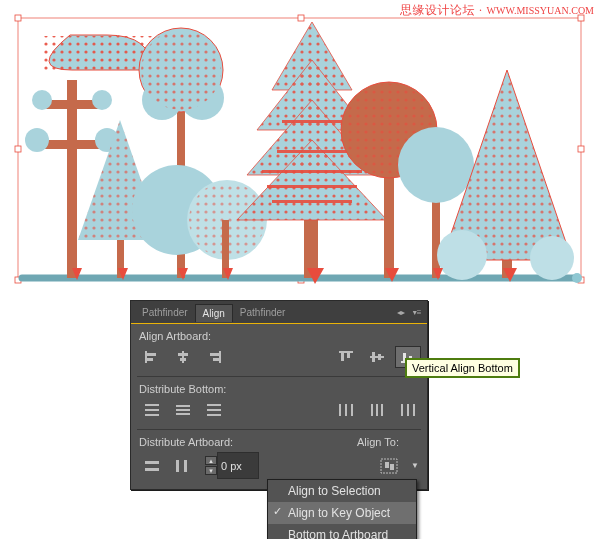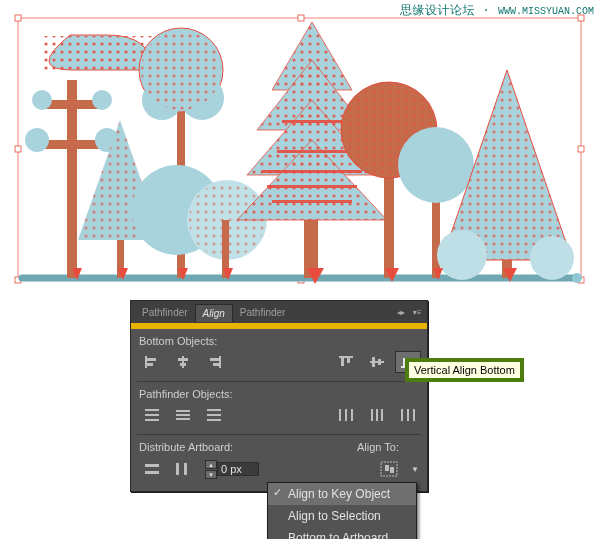--- a/index.html
+++ b/index.html
@@ -13,22 +13,22 @@
     position: relative;
     overflow: hidden;
   }
 
   
   .watermark {
     position: absolute;
     top: 2px;
     right: 6px;
     font-size: 12px;
-    color: #0f766e;
-    font-family: Liberation Mono, monospace;
+    color: #ef4444;
+    font-family: Liberation Serif, serif;
     letter-spacing: 0.5px;
   }
   .watermark .en { font-size: 10px; letter-spacing: 0; }
 
   
   .illus {
     position: absolute;
     top: 10px;
     left: 12px;
     width: 575px;
@@ -45,37 +45,36 @@
     border: 1px solid #2a2a2a;
     box-shadow: 1px 1px 0 #1c1c1c;
     font-size: 11px;
     color: #cfcfcf;
   }
   .panel-tabs {
     display: flex;
     align-items: center;
     background: #3f3f3f;
     height: 22px;
-    border-bottom: 6px solid #eab308;
+    border-bottom: 1px solid #eab308;
     padding-left: 4px;
   }
   .tab {
     padding: 3px 7px;
     color: #9e9e9e;
     font-size: 10px;
     cursor: default;
   }
   .tab.active {
     background: #535353;
     color: #e5e5e5;
     border: 1px solid #2a2a2a;
     border-bottom: none;
     position: relative;
     top: 1px;
-    font-style: italic;
   }
   .tabs-end {
     margin-left: auto;
     display: flex;
     gap: 4px;
     padding-right: 4px;
     align-items: center;
   }
   .flyout-arrows {
     width: 12px; height: 12px;
@@ -139,21 +138,21 @@
     box-sizing: border-box;
     display: flex;
     align-items: center;
     justify-content: center;
     font-size: 7px;
     color: #ddd;
     line-height: 7px;
   }
   .numinput {
     width: 42px;
-    height: 14px;
+    height: 27px;
     background: #3b3b3b;
     border: 1px solid #2e2e2e;
     color: #e0e0e0;
     font-size: 11px;
     padding: 0 3px;
     box-sizing: border-box;
   }
   .aligntobtn {
     width: 30px;
     height: 22px;
@@ -173,21 +172,21 @@
     font-size: 8px;
     color: #ccc;
   }
 
   
   .tooltip {
     position: absolute;
     left: 405px;
     top: 358px;
     background: #ffffe1;
-    border: 4px solid #4d7c0f;
+    border: 2px solid #4d7c0f;
     color: #000;
     font-size: 11px;
     padding: 2px 5px;
     white-space: nowrap;
     z-index: 20;
   }
 
   
   .dropdown {
     position: absolute;
@@ -345,21 +344,21 @@
   <div class="panel-tabs">
     <div class="tab"><span>Pathfinder</span></div>
     <div class="tab active"><span>Align</span></div>
     <div class="tab"><span>Pathfinder</span></div>
     <div class="tabs-end">
       <div class="flyout-arrows">◂▸</div>
       <div class="flyout-arrows">▾≡</div>
     </div>
   </div>
 
-  <div class="panel-section-label">Bottom Objects:</div>
+  <div class="panel-section-label">Align Artboard:</div>
   <div class="row">
     <div class="iconbtn">
       <svg width="16" height="14">
           <rect x="1" y="1" width="2" height="12" fill="#bdbdbd"></rect>
           <rect x="3" y="3" width="9" height="3" fill="#bdbdbd"></rect>
           <rect x="3" y="8" width="6" height="3" fill="#bdbdbd"></rect>
         </svg>
     </div>
     <div class="iconbtn">
       <svg width="16" height="14">
@@ -394,21 +393,21 @@
       <svg width="16" height="14">
           <rect x="1" y="11" width="14" height="2" fill="#e5e5e5"></rect>
           <rect x="3" y="3" width="3" height="8" fill="#e5e5e5"></rect>
           <rect x="9" y="6" width="3" height="5" fill="#e5e5e5"></rect>
         </svg>
     </div>
   </div>
 
   <div class="divider"></div>
 
-  <div class="panel-section-label">Pathfinder Objects:</div>
+  <div class="panel-section-label">Distribute Bottom:</div>
   <div class="row">
     <div class="iconbtn">
       <svg width="16" height="14">
           <rect x="1" y="1" width="14" height="2" fill="#bdbdbd"></rect>
           <rect x="1" y="6" width="14" height="2" fill="#bdbdbd"></rect>
           <rect x="1" y="11" width="14" height="2" fill="#bdbdbd"></rect>
         </svg>
     </div>
     <div class="iconbtn">
       <svg width="16" height="14">
@@ -477,22 +476,22 @@
     </div>
     <div class="spacer"></div>
     <div class="aligntobtn">
       <svg width="18" height="16">
           <rect x="1" y="1" width="16" height="14" fill="none" stroke="#bdbdbd" stroke-dasharray="2,1"></rect>
           <rect x="5" y="4" width="4" height="6" fill="#bdbdbd"></rect>
           <rect x="10" y="6" width="4" height="6" fill="#bdbdbd"></rect>
         </svg>
 
       <div class="dropdown">
+        <div class="item"><span>Align to Selection</span></div>
         <div class="item checked highlight"><span>Align to Key Object</span></div>
-        <div class="item"><span>Align to Selection</span></div>
         <div class="item"><span>Bottom to Artboard</span></div>
       </div>
     </div>
     <div class="dropdown-arrow">▼</div>
   </div>
 </div>
 
 <div class="tooltip">Vertical Align Bottom</div>
 
 </body></html>

